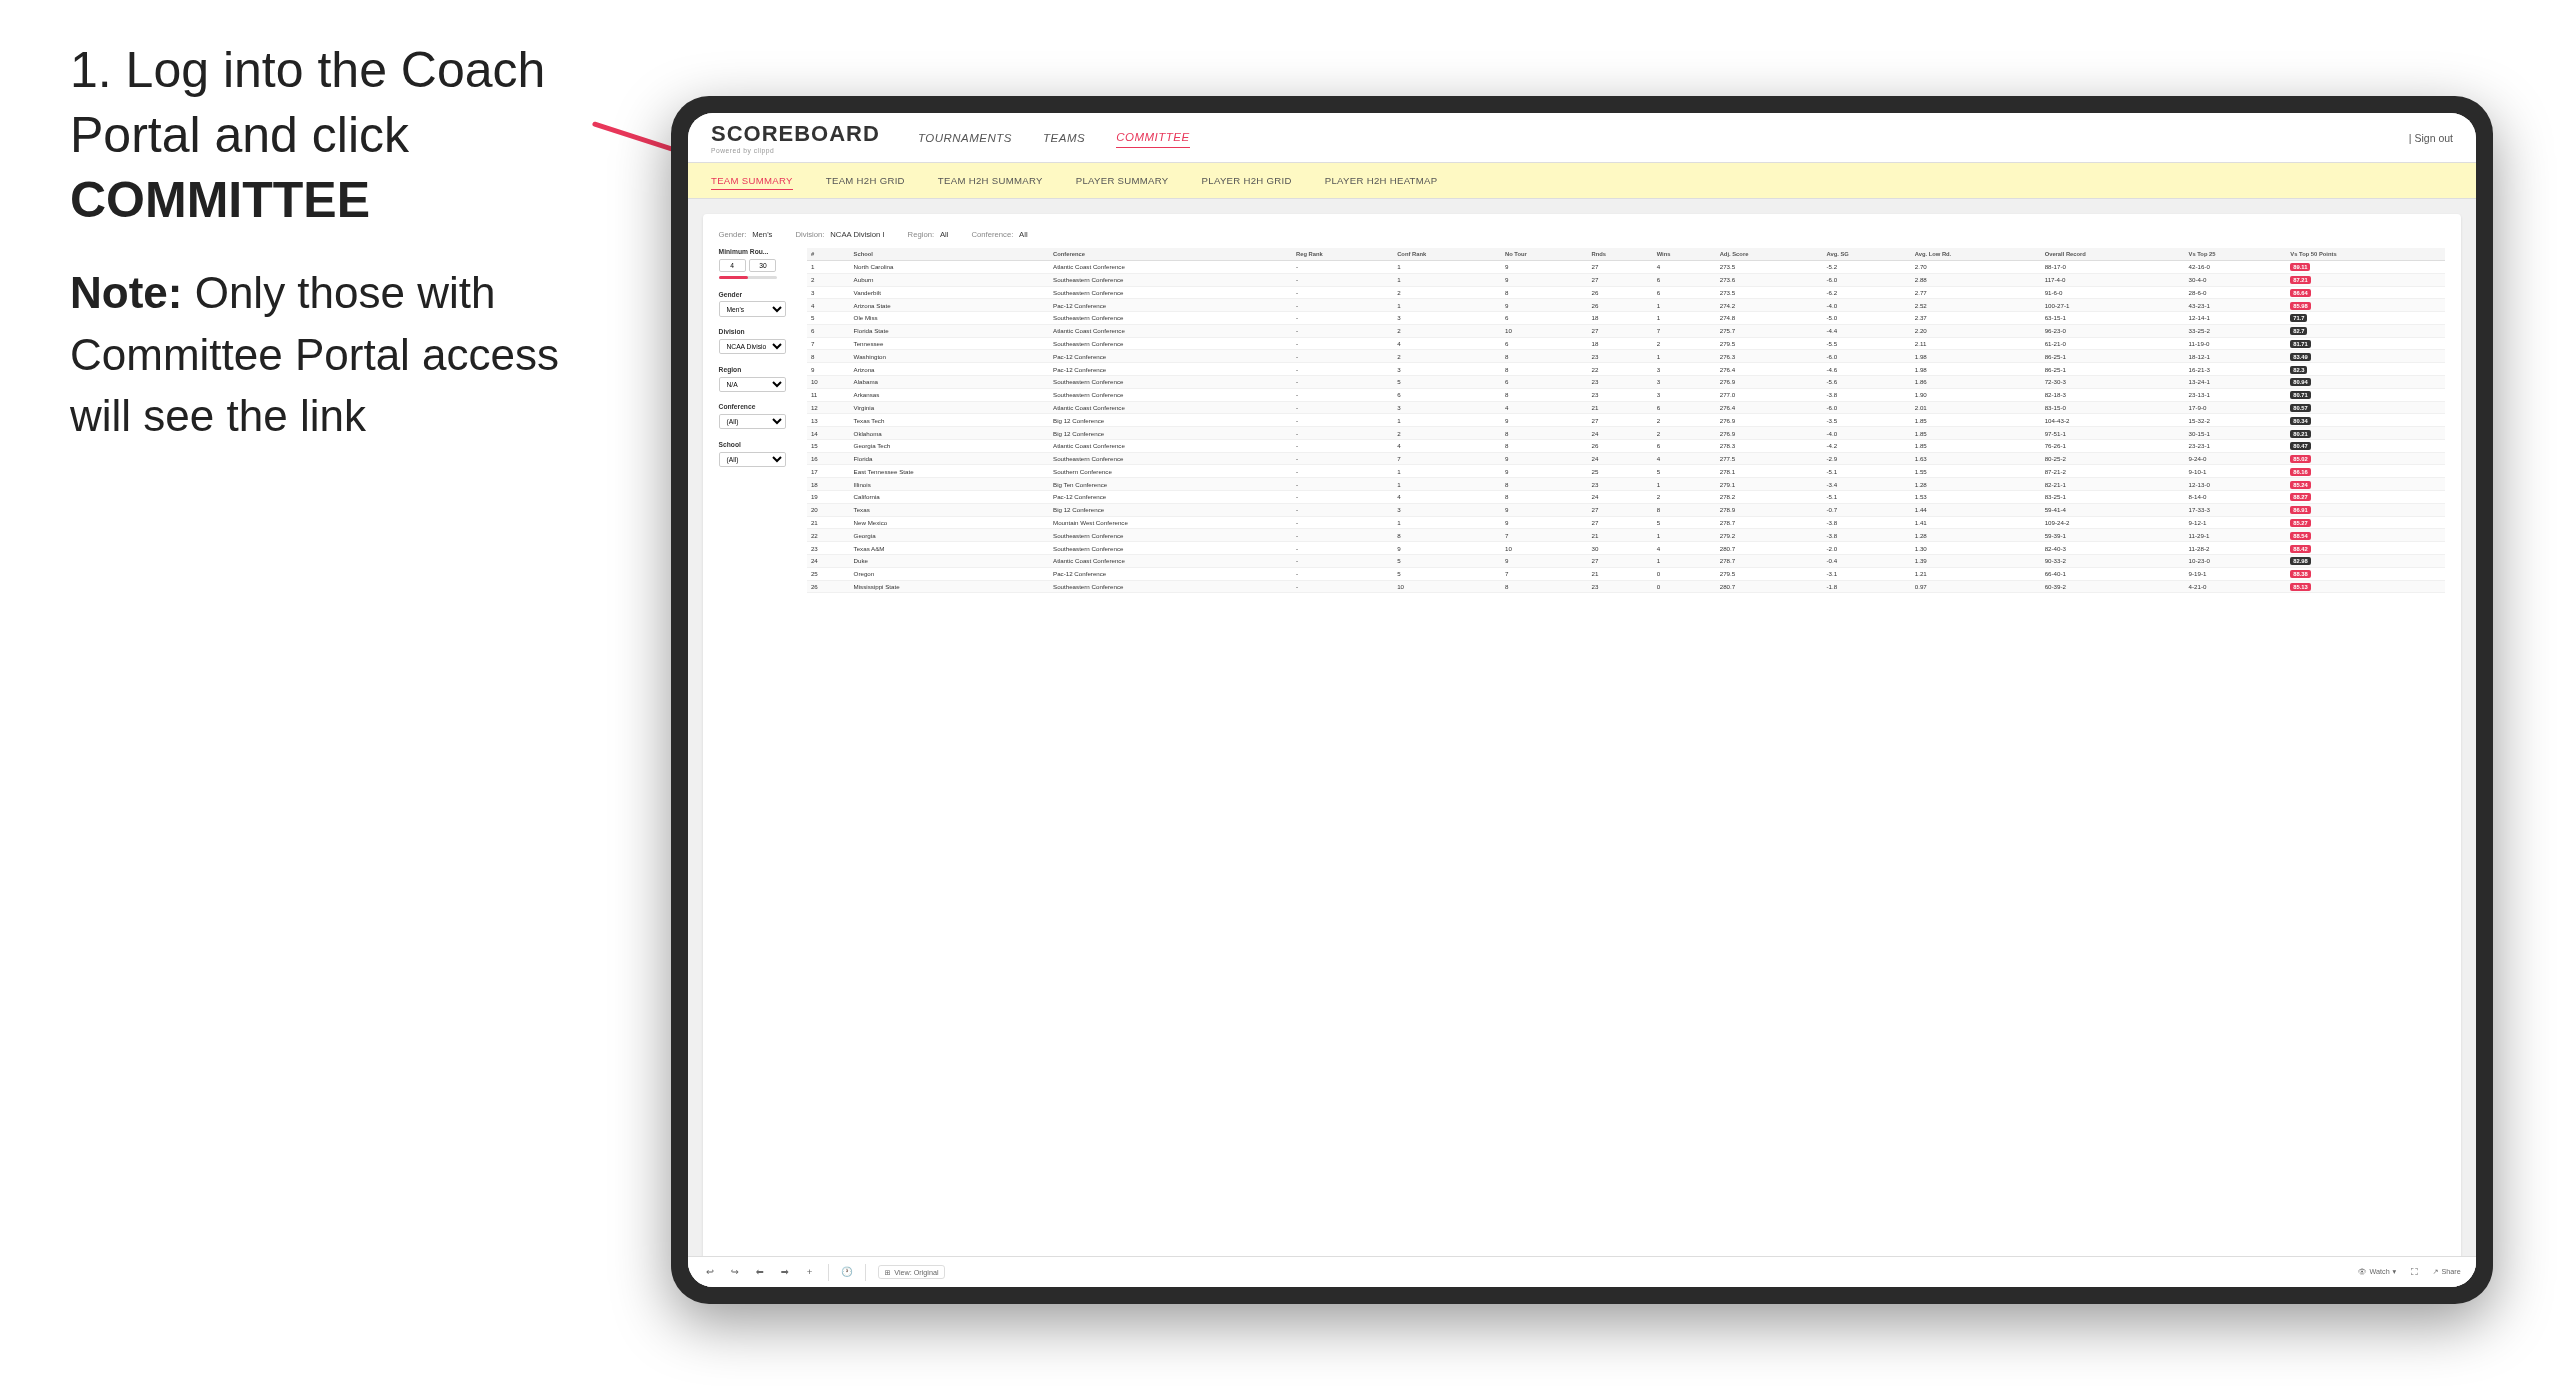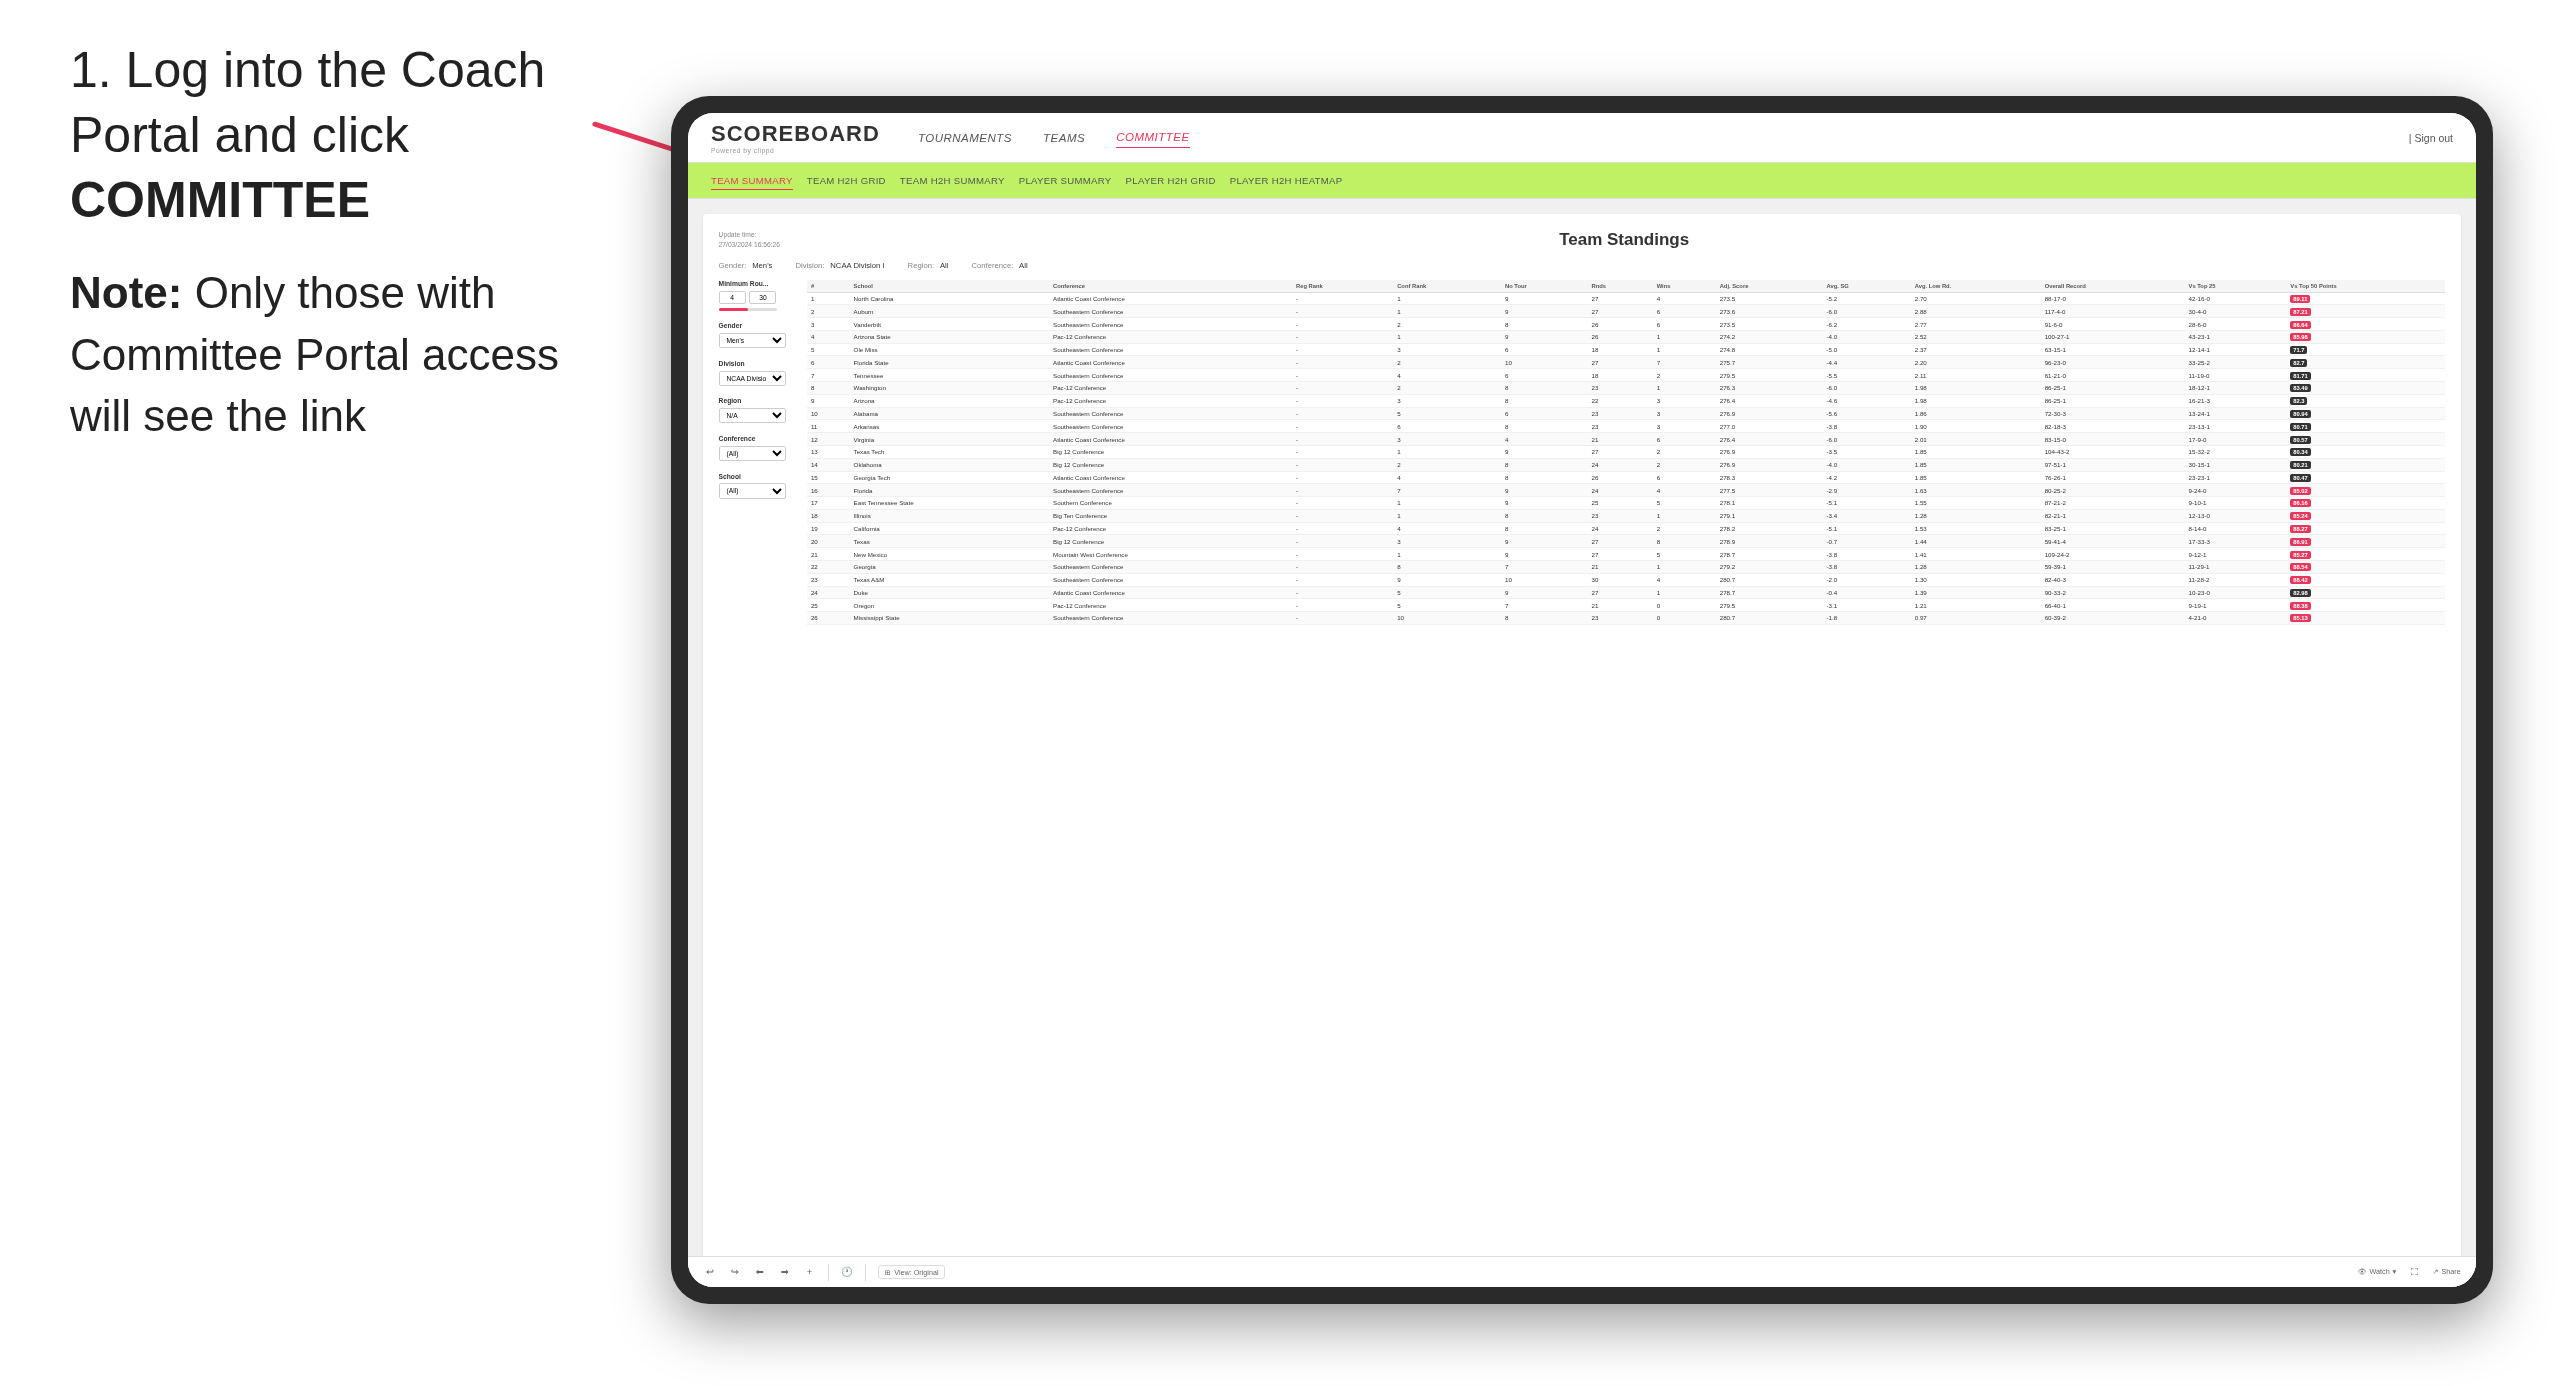--- a/index.html
+++ b/index.html
@@ -117,27 +117,27 @@
       color: #e8375a;
       border-bottom: 1.9px solid #e8375a;
     }
     .sign-out {
       font-size: 10.5px;
       color: #555;
       margin-left: auto;
     }
 
     .sub-nav {
-      background: #bef264;
+      background: #fef9c3;
       border-bottom: 1px solid #ddd;
       padding: 0 23px;
       display: flex;
       align-items: center;
       height: 36px;
-      gap: 14px;
+      gap: 33px;
     }
     .sub-nav-item {
       font-size: 9.6px;
       color: #555;
       cursor: pointer;
       padding: 3.8px 0;
       letter-spacing: 0.3px;
     }
     .sub-nav-item.active {
       color: #e8375a;
@@ -394,27 +394,20 @@
       <span class="sub-nav-item">TEAM H2H GRID</span>
       <span class="sub-nav-item">TEAM H2H SUMMARY</span>
       <span class="sub-nav-item">PLAYER SUMMARY</span>
       <span class="sub-nav-item">PLAYER H2H GRID</span>
       <span class="sub-nav-item">PLAYER H2H HEATMAP</span>
     </div>
 
     <div class="main-content">
       <div class="content-panel">
 
-        <div class="panel-header">
-          <div class="update-time">
-            <span>Update time:</span><br>
-            <span>27/03/2024 16:56:26</span>
-          </div>
-          <div class="panel-title">Team Standings</div>
-        </div>
 
         <div class="filters-row">
           <div class="filter-item">
             <span class="filter-label">Gender:</span>
             <span class="filter-value">Men's</span>
           </div>
           <div class="filter-item">
             <span class="filter-label">Division:</span>
             <span class="filter-value">NCAA Division I</span>
           </div>

